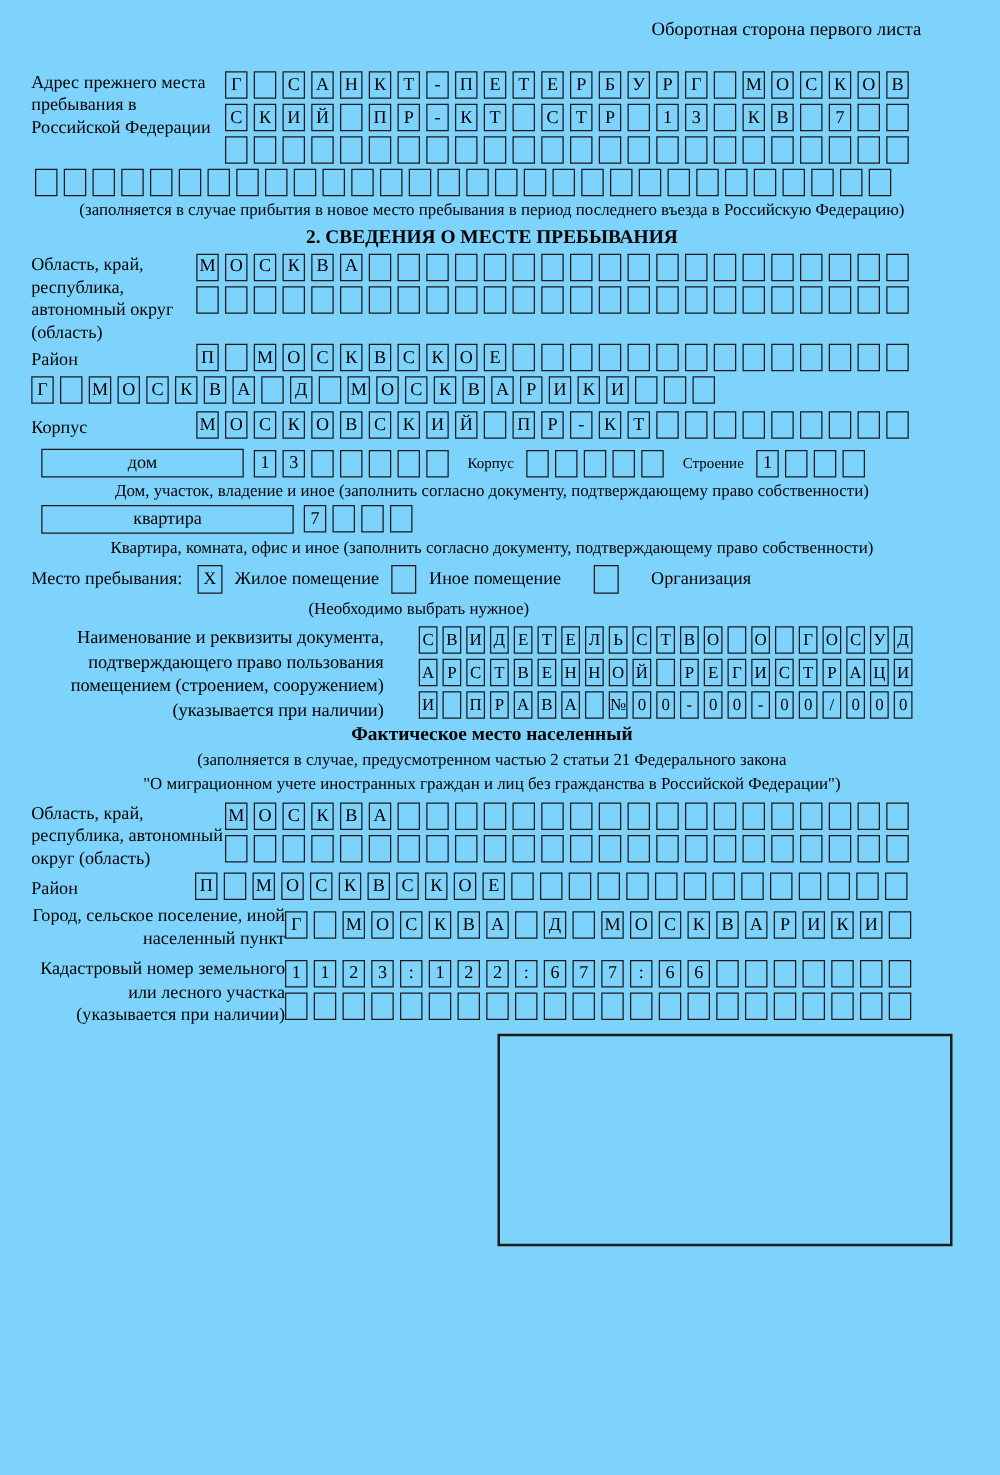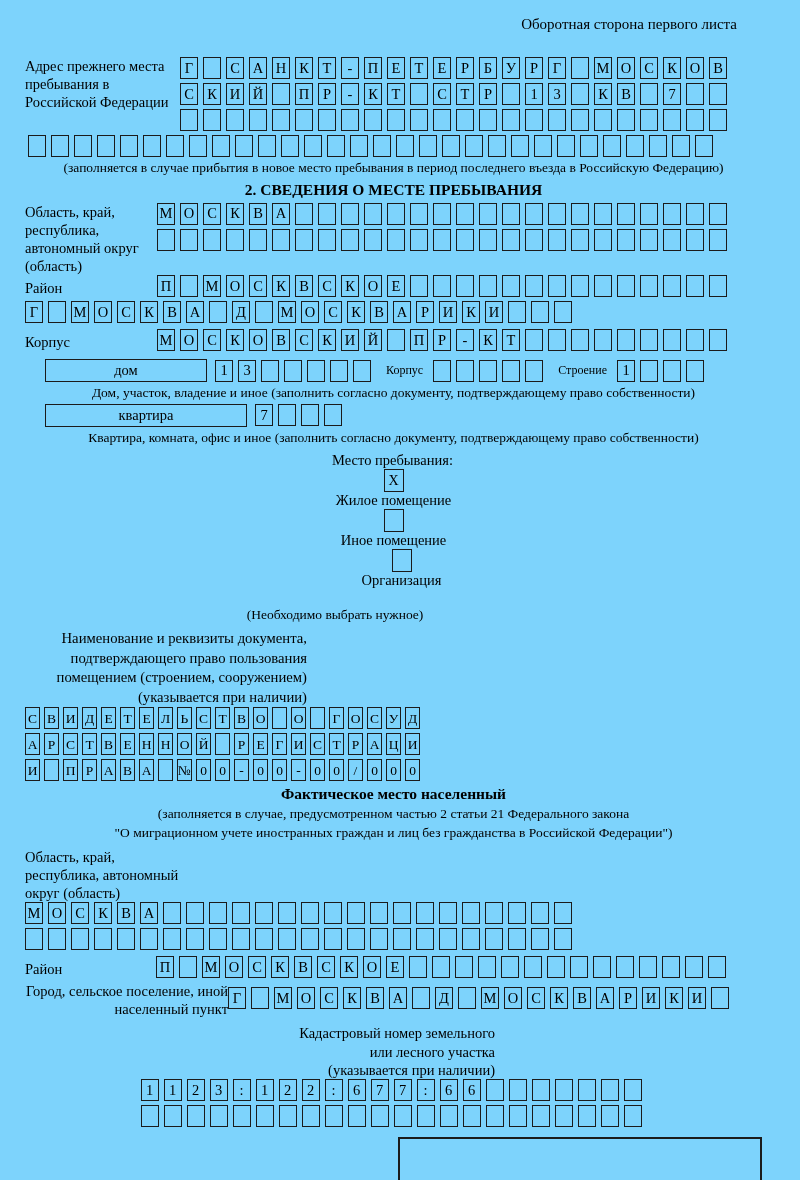--- a/index.html
+++ b/index.html
@@ -21,40 +21,40 @@
   .cells{display:flex;flex-wrap:nowrap;margin-bottom:4px;}
   .cell{
     flex:none;width:16px;height:20px;border:1.5px solid #1b1b1b;
     margin-right:5px;display:flex;align-items:center;justify-content:center;
     font-size:14.5px;line-height:1;
   }
   .sm .cell{width:13px;margin-right:4px;font-size:13.5px;}
   .fullrow{margin-left:3px;margin-bottom:0;}
   .caption{font-size:13.5px;line-height:1.3;text-align:center;margin-top:2px;}
   .sect-title{font-size:15.5px;font-weight:bold;text-align:center;margin-top:4px;margin-bottom:4px;}
-  .mt2{margin-top:2px;} .mt4{margin-top:4px;} .mt6{margin-top:6px;flex-direction:column;}
+  .mt2{margin-top:2px;} .mt4{margin-top:4px;} .mt6{margin-top:6px;}
   .widebox{
     flex:none;height:21px;border:1.5px solid #1b1b1b;
     display:flex;align-items:center;justify-content:center;
     font-size:14.5px;
   }
   .housebox{width:160px;margin-right:8px;}
   .aptbox{width:200px;margin-right:8px;}
   .inline-lbl{flex:none;font-size:12px;line-height:1.2;margin:0 10px;white-space:nowrap;font-family:Liberation Serif, serif;}
-  .houserow{margin-left:20px;align-items:center;}
+  .houserow{margin-left:8px;align-items:center;}
   .cbx{
     flex:none;width:18px;height:21px;border:1.5px solid #1b1b1b;
     display:flex;align-items:center;justify-content:center;
     font-size:14px;margin:0 10px;
   }
   .cbx.gap{margin-left:26px;}
   .stayrow{align-items:center;font-size:14.5px;}
   .staylabel{flex:none;margin-right:2px;}
   .optlabel{flex:none;white-space:nowrap;}
-  .notewrap{width:620px;text-align:center;font-size:13.5px;margin-top:18px;}
+  .notewrap{width:620px;text-align:center;font-size:13.5px;margin-top:4px;}
   .stampbox{
     margin-left:373px;width:364px;height:170px;
     border:2px solid #1b1b1b;box-sizing:border-box;
   }
   .stampcaption{
     margin-left:350px;width:410px;text-align:center;
     font-size:14px;line-height:1.42;margin-top:6px;
   }
   .capline{font-size:13.5px;line-height:1.35;text-align:center;}
 </style>

